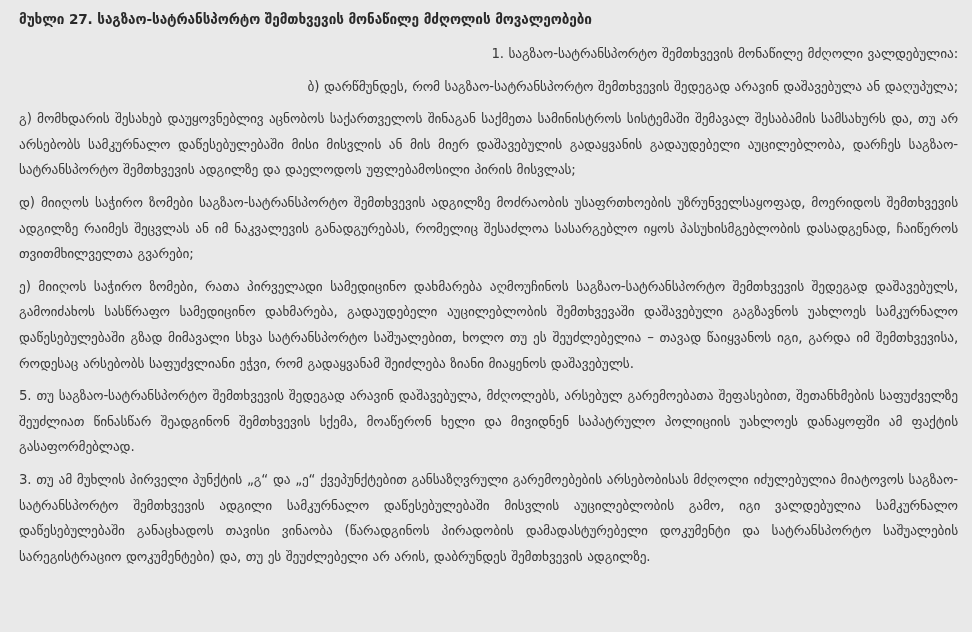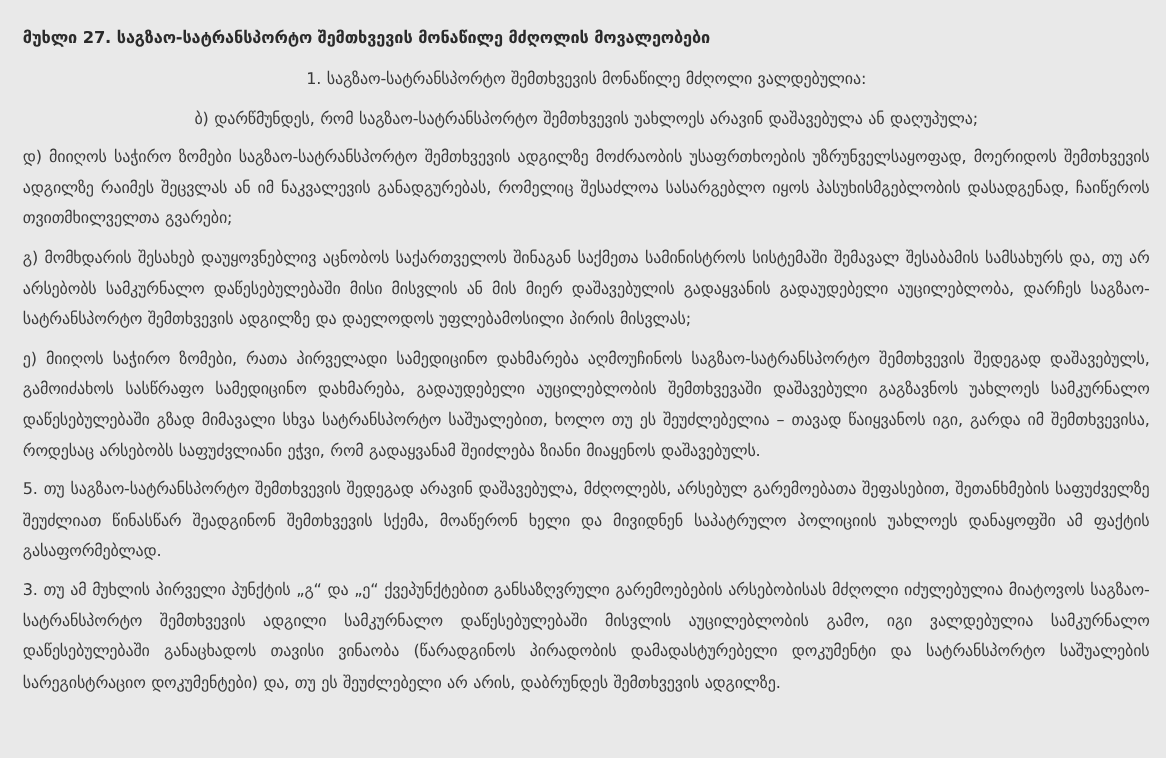--- a/index.html
+++ b/index.html
@@ -8,21 +8,21 @@
       background: #e9e9e9;
     }
     body {
       width: 972px;
       height: 632px;
       overflow: hidden;
       font-family: "DejaVu Sans", "Liberation Sans", sans-serif;
       color: #3a3a3a;
     }
     .article {
-      padding: 20px 14px 0 19px;
+      padding: 7px 14px 0 19px;
       box-sizing: border-box;
       width: 972px;
     }
     .article-title {
       font-family: "DejaVu Sans", "Liberation Sans", sans-serif;
       font-weight: bold;
       font-size: 13.6px;
       color: #2a2a2a;
       margin: 0 0 10px 0;
       line-height: 24px;
@@ -30,29 +30,29 @@
     }
     .para {
       font-size: 13.4px;
       line-height: 25.6px;
       margin: 0 0 7px 0;
       text-align: justify;
       letter-spacing: -0.15px;
       word-spacing: 0.5px;
     }
     .para.single {
-      text-align: center;
+      text-align: right;
     }
   </style>
 </head>
 <body>
 
 <div class="article">
   <div class="article-title">მუხლი 27. საგზაო-სატრანსპორტო შემთხვევის მონაწილე მძღოლის მოვალეობები</div>
 
   <p class="para single">1. საგზაო-სატრანსპორტო შემთხვევის მონაწილე მძღოლი ვალდებულია:</p>
-  <p class="para single">ბ) დარწმუნდეს, რომ საგზაო-სატრანსპორტო შემთხვევის უახლოეს არავინ დაშავებულა ან დაღუპულა;</p>
+  <p class="para single">ბ) დარწმუნდეს, რომ საგზაო-სატრანსპორტო შემთხვევის შედეგად არავინ დაშავებულა ან დაღუპულა;</p>
+  <p class="para">გ) მომხდარის შესახებ დაუყოვნებლივ აცნობოს საქართველოს შინაგან საქმეთა სამინისტროს სისტემაში შემავალ შესაბამის სამსახურს და, თუ არ არსებობს სამკურნალო დაწესებულებაში მისი მისვლის ან მის მიერ დაშავებულის გადაყვანის გადაუდებელი აუცილებლობა, დარჩეს საგზაო-სატრანსპორტო შემთხვევის ადგილზე და დაელოდოს უფლებამოსილი პირის მისვლას;</p>
   <p class="para">დ) მიიღოს საჭირო ზომები საგზაო-სატრანსპორტო შემთხვევის ადგილზე მოძრაობის უსაფრთხოების უზრუნველსაყოფად, მოერიდოს შემთხვევის ადგილზე რაიმეს შეცვლას ან იმ ნაკვალევის განადგურებას, რომელიც შესაძლოა სასარგებლო იყოს პასუხისმგებლობის დასადგენად, ჩაიწეროს თვითმხილველთა გვარები;</p>
-  <p class="para">გ) მომხდარის შესახებ დაუყოვნებლივ აცნობოს საქართველოს შინაგან საქმეთა სამინისტროს სისტემაში შემავალ შესაბამის სამსახურს და, თუ არ არსებობს სამკურნალო დაწესებულებაში მისი მისვლის ან მის მიერ დაშავებულის გადაყვანის გადაუდებელი აუცილებლობა, დარჩეს საგზაო-სატრანსპორტო შემთხვევის ადგილზე და დაელოდოს უფლებამოსილი პირის მისვლას;</p>
   <p class="para">ე) მიიღოს საჭირო ზომები, რათა პირველადი სამედიცინო დახმარება აღმოუჩინოს საგზაო-სატრანსპორტო შემთხვევის შედეგად დაშავებულს, გამოიძახოს სასწრაფო სამედიცინო დახმარება, გადაუდებელი აუცილებლობის შემთხვევაში დაშავებული გაგზავნოს უახლოეს სამკურნალო დაწესებულებაში გზად მიმავალი სხვა სატრანსპორტო საშუალებით, ხოლო თუ ეს შეუძლებელია – თავად წაიყვანოს იგი, გარდა იმ შემთხვევისა, როდესაც არსებობს საფუძვლიანი ეჭვი, რომ გადაყვანამ შეიძლება ზიანი მიაყენოს დაშავებულს.</p>
   <p class="para">5. თუ საგზაო-სატრანსპორტო შემთხვევის შედეგად არავინ დაშავებულა, მძღოლებს, არსებულ გარემოებათა შეფასებით, შეთანხმების საფუძველზე შეუძლიათ წინასწარ შეადგინონ შემთხვევის სქემა, მოაწერონ ხელი და მივიდნენ საპატრულო პოლიციის უახლოეს დანაყოფში ამ ფაქტის გასაფორმებლად.</p>
   <p class="para">3. თუ ამ მუხლის პირველი პუნქტის „გ“ და „ე“ ქვეპუნქტებით განსაზღვრული გარემოებების არსებობისას მძღოლი იძულებულია მიატოვოს საგზაო-სატრანსპორტო შემთხვევის ადგილი სამკურნალო დაწესებულებაში მისვლის აუცილებლობის გამო, იგი ვალდებულია სამკურნალო დაწესებულებაში განაცხადოს თავისი ვინაობა (წარადგინოს პირადობის დამადასტურებელი დოკუმენტი და სატრანსპორტო საშუალების სარეგისტრაციო დოკუმენტები) და, თუ ეს შეუძლებელი არ არის, დაბრუნდეს შემთხვევის ადგილზე.</p>
 </div>
 
 </body></html>

